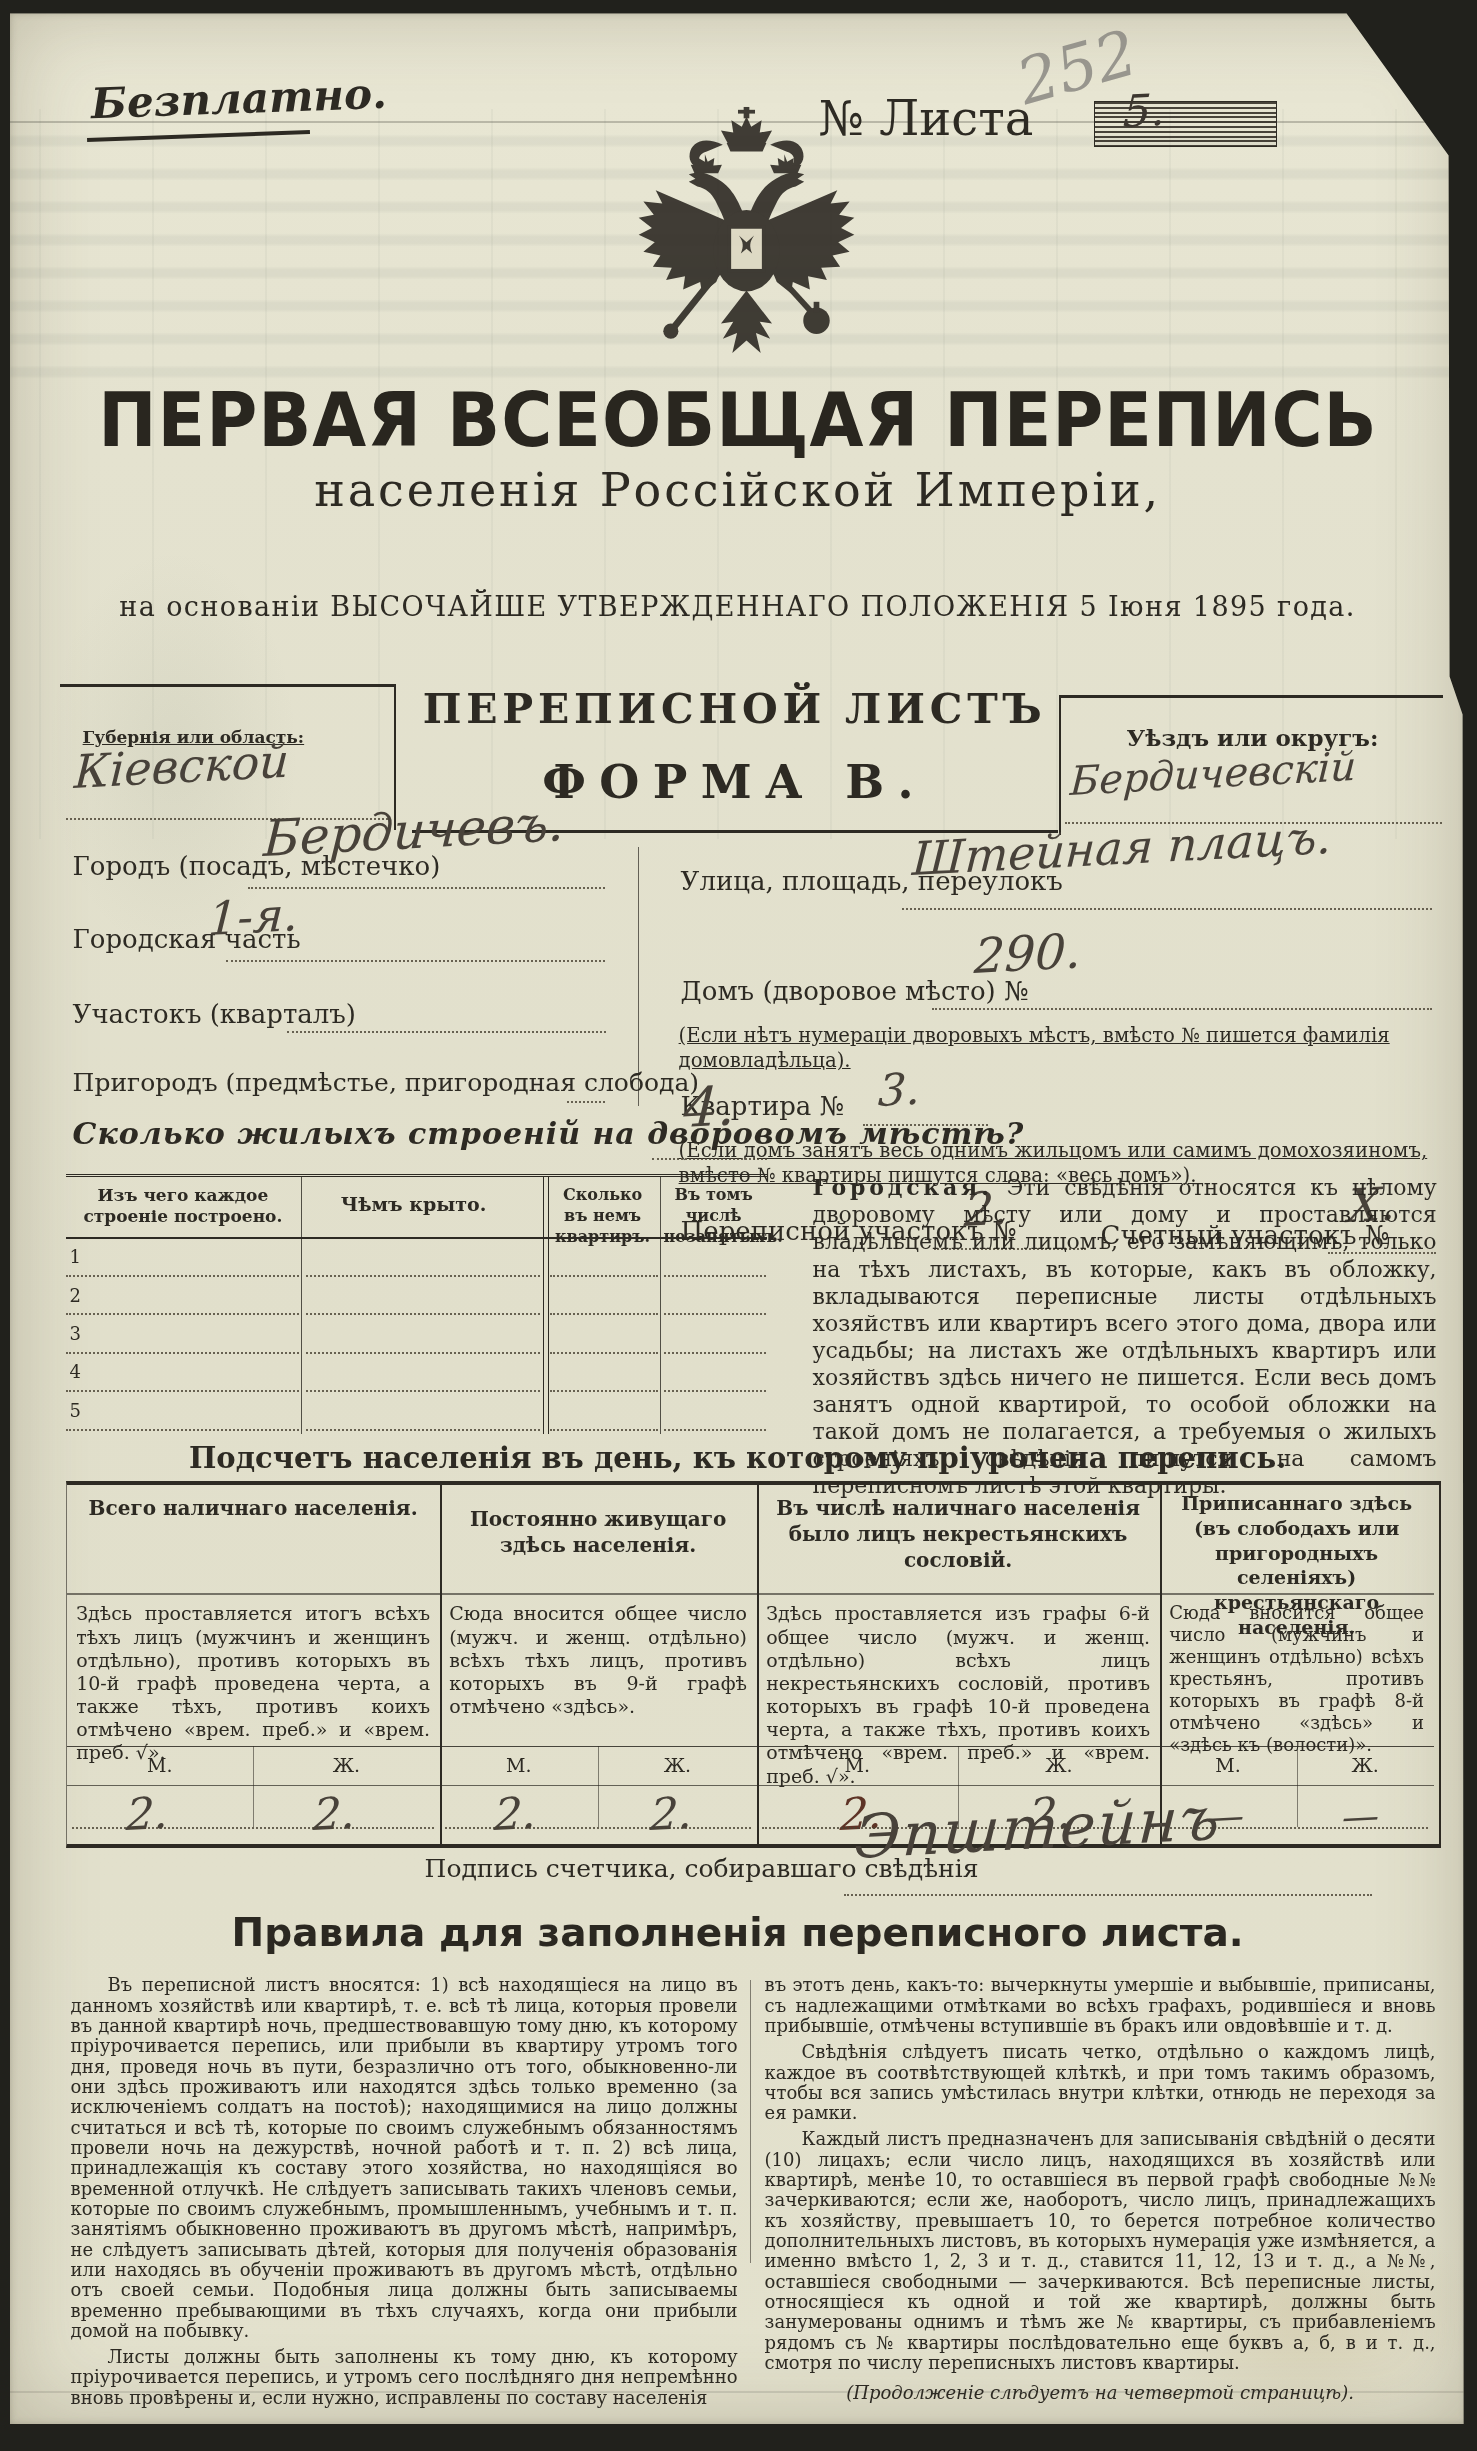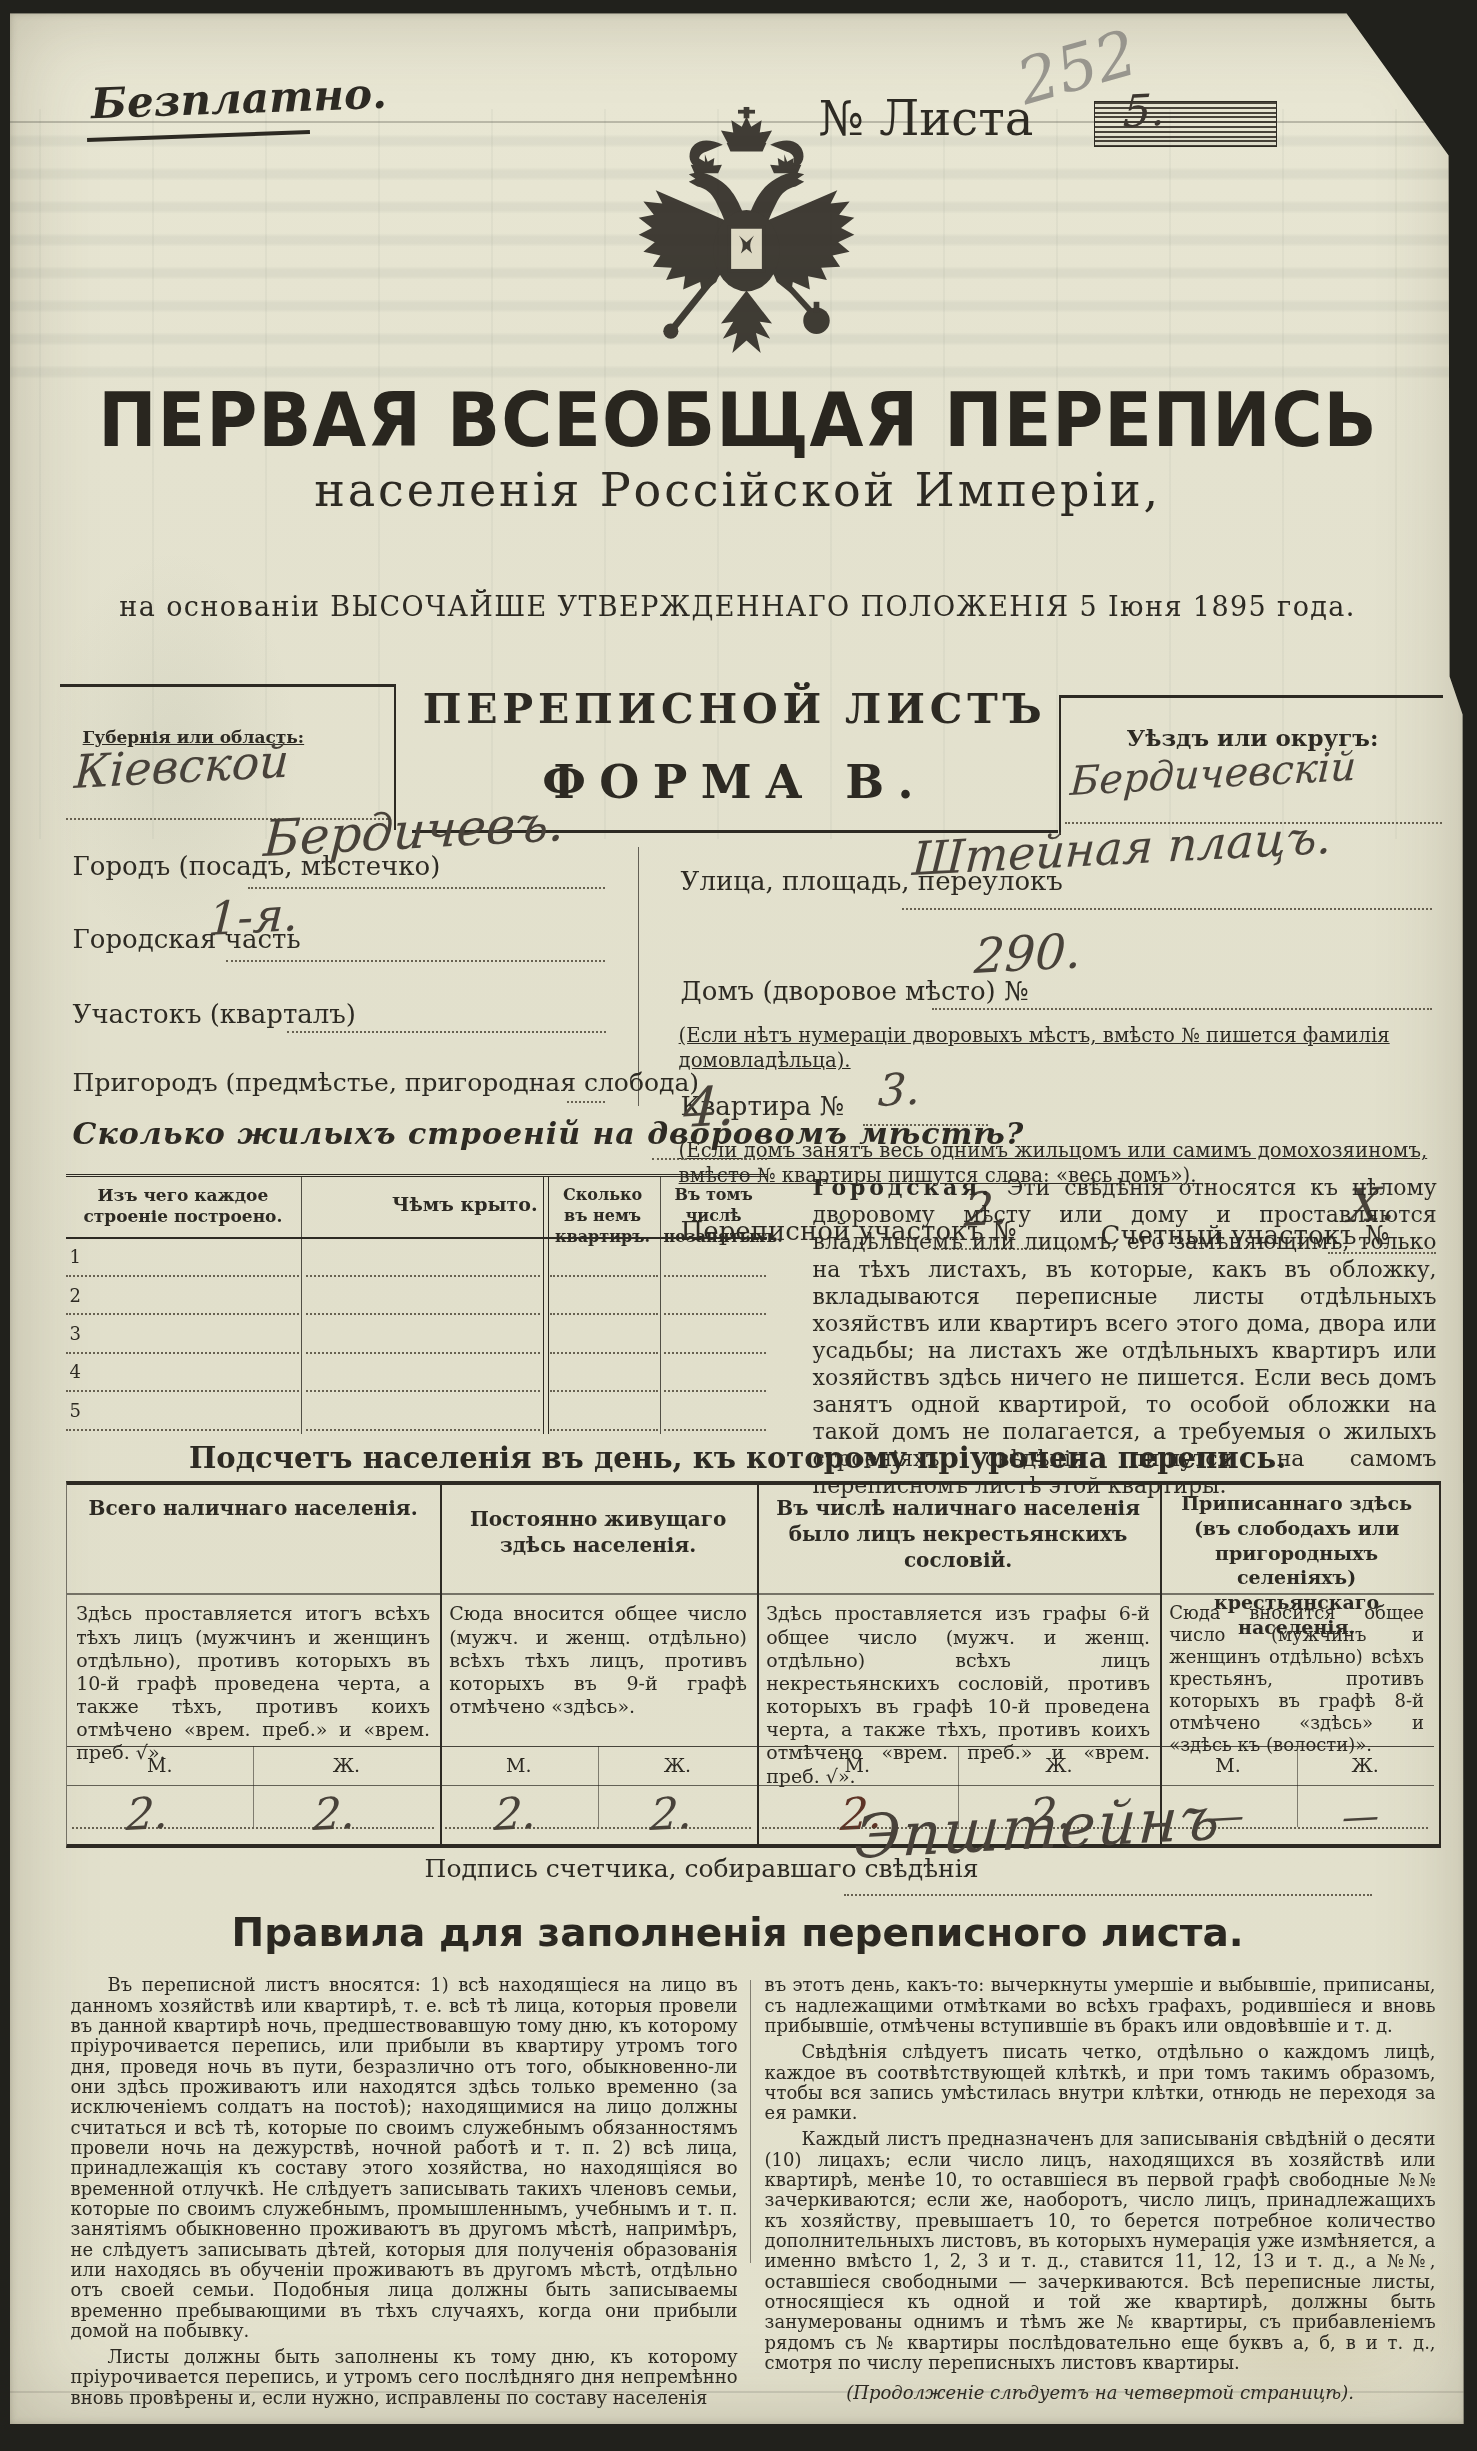--- a/index.html
+++ b/index.html
@@ -155,21 +155,21 @@
     <div class="abs serif b i" style="left:63px;top:1103px;font-size:30px;letter-spacing:1px;">Сколько жилыхъ строеній на дворовомъ мѣстѣ?</div>
     <div class="abs hw" style="left:672px;top:1064px;font-size:54px;">4.</div>
     <div class="abs dots" style="left:642px;top:1145px;width:115px;"></div>
 
     <div class="abs" style="left:56px;top:1161px;width:701px;height:257px;border-top:3.8px double #2d2a23;">
       <div class="abs vline" style="left:235px;top:0;width:1.4px;height:100%;opacity:.8;"></div>
       <div class="abs" style="left:477px;top:0;width:4.8px;height:100%;border-left:1.9px solid #2d2a23;border-right:1.4px solid #2d2a23;"></div>
       <div class="abs vline" style="left:594px;top:0;width:1.4px;height:100%;opacity:.8;"></div>
 
       <div class="abs serif b center" style="left:3.8px;top:7.7px;width:227px;font-size:17px;line-height:1.25;">Изъ чего каждое строеніе построено.</div>
-      <div class="abs serif b center" style="left:240px;top:15.4px;width:232px;font-size:19px;text-align:right;">Чѣмъ крыто.</div>
+      <div class="abs serif b center" style="left:232px;top:15.4px;width:232px;font-size:19px;">Чѣмъ крыто.</div>
       <div class="abs serif b center" style="left:484px;top:7.7px;width:106px;font-size:16px;line-height:1.3;">Сколько въ немъ квартиръ.</div>
       <div class="abs serif b center" style="left:598px;top:7.7px;width:100px;font-size:16px;line-height:1.3;">Въ томъ числѣ незанятыхъ.</div>
       <div class="abs hline" style="left:0;top:60px;width:701px;height:1.9px;"></div>
 
       <div class="abs serif" style="left:3.8px;top:69px;font-size:18px;">1</div>
       <div class="abs dots" style="left:0;top:98px;width:233px;"></div>
       <div class="abs dots" style="left:240px;top:98px;width:234px;"></div>
       <div class="abs dots" style="left:484px;top:98px;width:108px;"></div>
       <div class="abs dots" style="left:598px;top:98px;width:102px;"></div>
 

